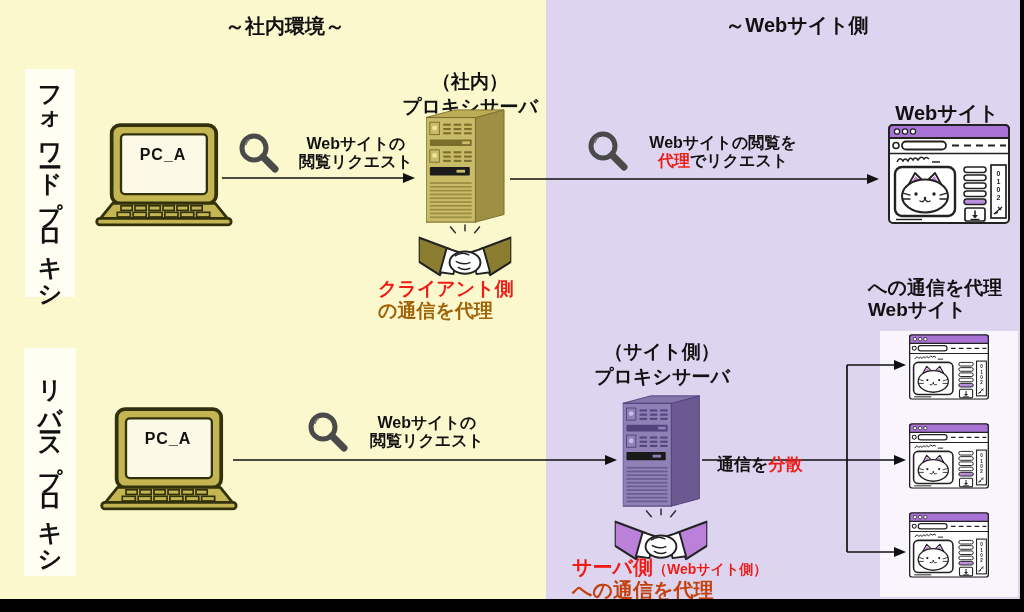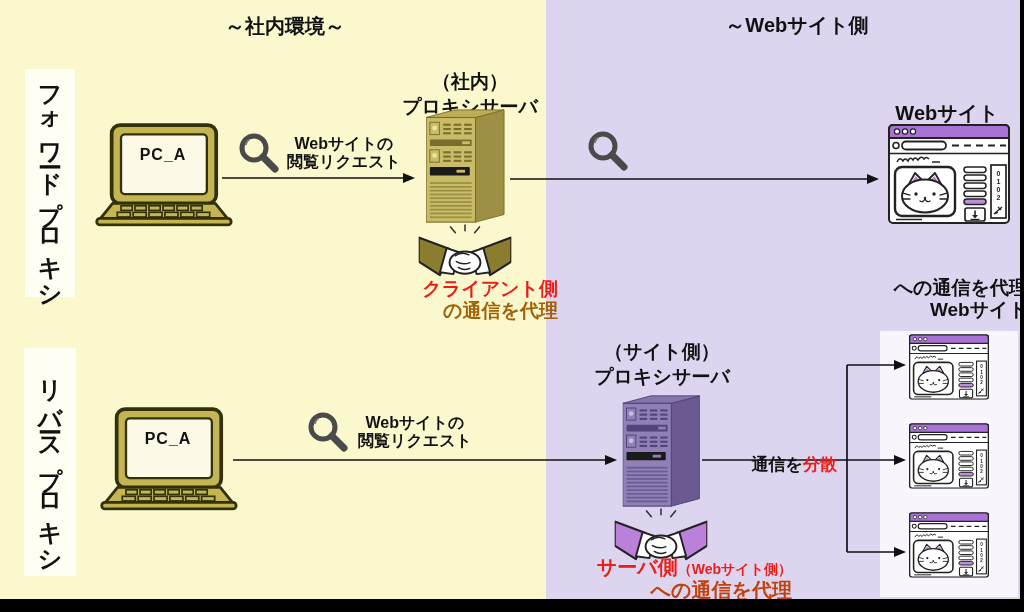--- a/index.html
+++ b/index.html
@@ -11,23 +11,23 @@
   .abs{position:absolute;}
   .bg{position:absolute;top:0;bottom:0;}
   .bg-left{left:0;width:546px;background:#FBF8CD;}
   .bg-right{left:546px;right:0;background:#DDD4F0;}
   .black-bottom{position:absolute;left:0;top:599px;width:1024px;height:13px;background:#000;}
   .black-right{position:absolute;top:0;left:1020px;width:4px;height:612px;background:#000;}
   .panel-white{background:#F8F6FC;}
   .hdr{font-size:20px;font-weight:700;text-align:center;white-space:nowrap;}
   .vbox{background:#FFFEF2;display:flex;align-items:center;justify-content:center;}
   .v-label{writing-mode:vertical-rl;text-orientation:upright;font-size:24px;font-weight:700;letter-spacing:1px;white-space:nowrap;}
-  .req{font-size:16px;font-weight:700;line-height:1.1;text-align:center;white-space:nowrap;}
+  .req{font-size:16px;font-weight:700;line-height:1.1;text-align:center;white-space:nowrap;margin-left:12px;}
   .proxy-label{font-size:19px;font-weight:700;line-height:1.3;text-align:center;white-space:nowrap;}
-  .caption{font-weight:700;line-height:1.15;text-align:right;white-space:nowrap;}
+  .caption{font-weight:700;line-height:1.15;text-align:left;white-space:nowrap;}
   .pc-label{font-size:16px;font-weight:600;letter-spacing:1px;text-align:center;}
   .red{color:#EE1C16;}
   .olive{color:#a16207;}
   .purpletxt{color:#c2410c;}
   .site-label{font-size:20px;font-weight:700;text-align:center;white-space:nowrap;}
   svg{display:block;}
 </style>
 </head>
 <body>
 
@@ -238,20 +238,24 @@
     </svg>
 
   <div class="abs caption" style="left:378px;top:278px;width:180px;font-size:19px;">
     <span class="red">クライアント側</span><br>
     <span class="olive">の通信を代理</span>
   </div>
 
   <svg class="abs" style="left:586px;top:129px;" width="44" height="44">
       <use href="#sym-magnifier"></use>
     </svg>
+  <div class="abs req" style="left:626px;top:134px;width:170px;">
+    <span>Webサイトの閲覧を</span><br>
+    <span class="red">代理</span><span>でリクエスト</span>
+  </div>
 
   <div class="abs site-label" style="left:877px;top:100px;width:140px;">Webサイト</div>
   <svg class="abs" style="left:888px;top:124px;" width="122" height="100">
       <use href="#sym-browser"></use>
     </svg>
 
   <svg class="abs" style="left:98px;top:406px;" width="140" height="105" viewBox="0 0 150 112">
       <use href="#sym-laptop"></use>
     </svg>
   <div class="abs pc-label" style="left:122px;top:430px;width:92px;">PC_A</div>

